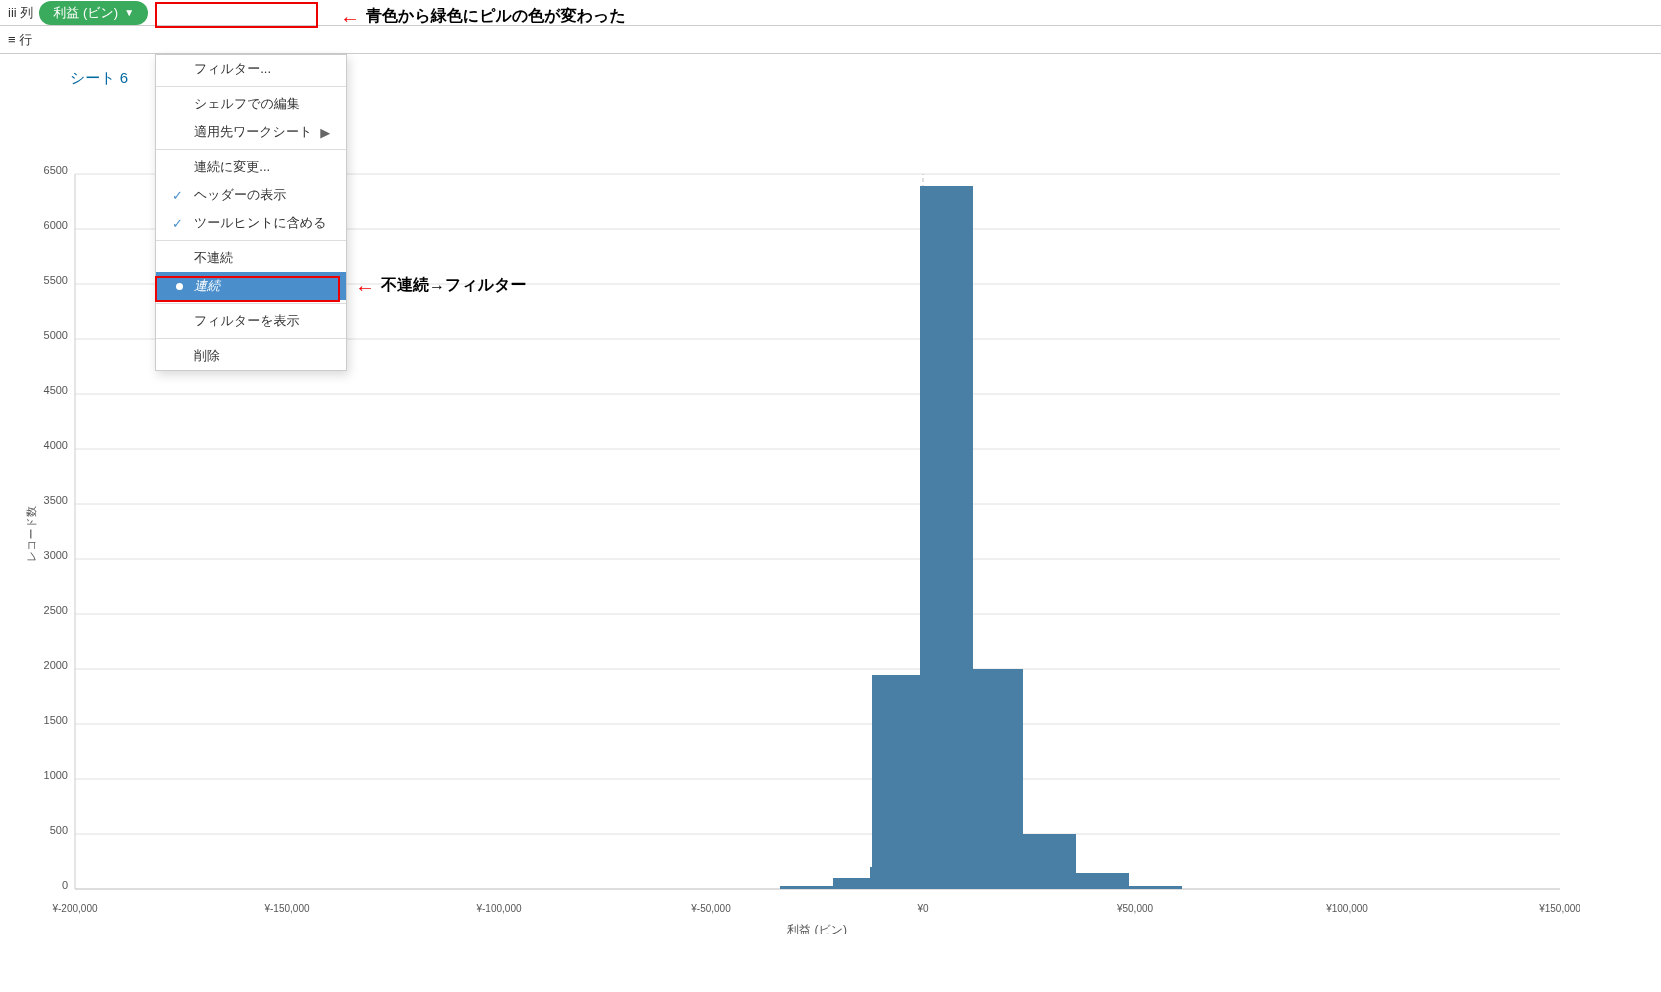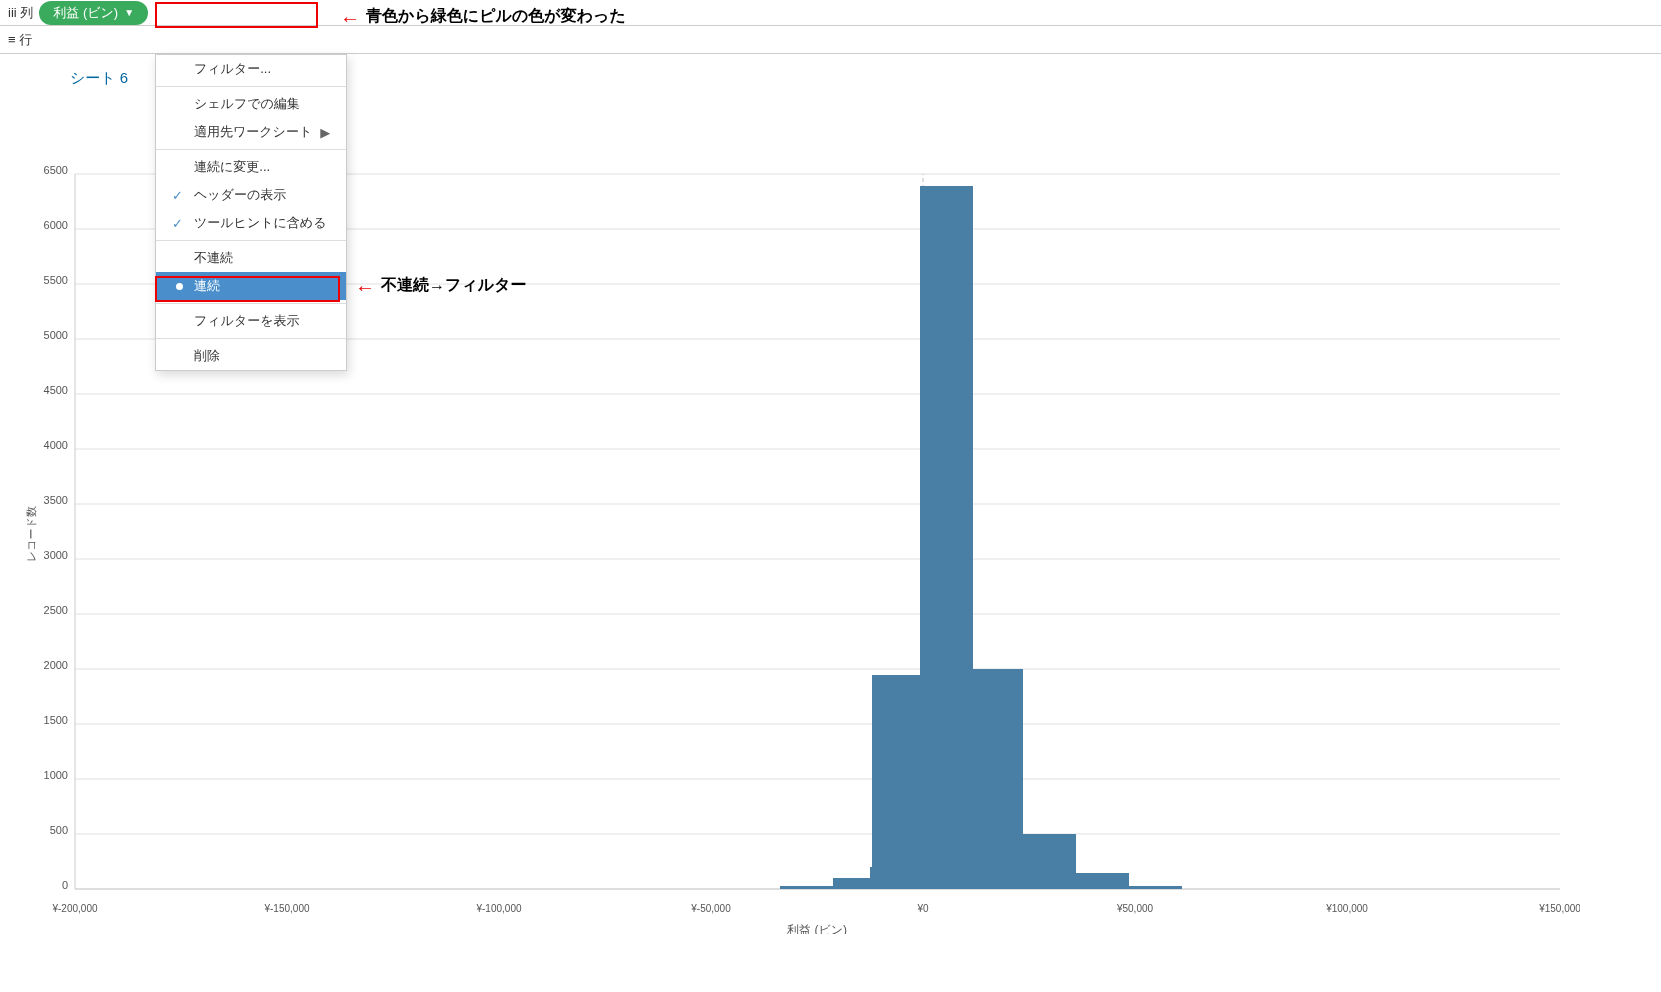--- a/index.html
+++ b/index.html
@@ -226,21 +226,21 @@
     </div>
     <div class="menu-item">
       <span class="check-icon" style="color:#4a8fcb;">✓</span>
       <span>ツールヒントに含める</span>
     </div>
     <div class="menu-separator"></div>
     <div class="menu-item">
       <span class="check-icon"></span>
       <span>不連続</span>
     </div>
-    <div class="menu-item selected" style="background:#4a8fcb; color:#fff;">
+    <div class="menu-item selected" style="background:#4a8fcb; color:#fff;font-style:italic;">
       <span style="width:14px; display:inline-flex; align-items:center; justify-content:center;">
         <span style="width:7px; height:7px; border-radius:50%; background:#fff; display:inline-block;"></span>
       </span>
       <span>連続</span>
     </div>
     <div class="menu-separator"></div>
     <div class="menu-item">
       <span class="check-icon"></span>
       <span>フィルターを表示</span>
     </div>

